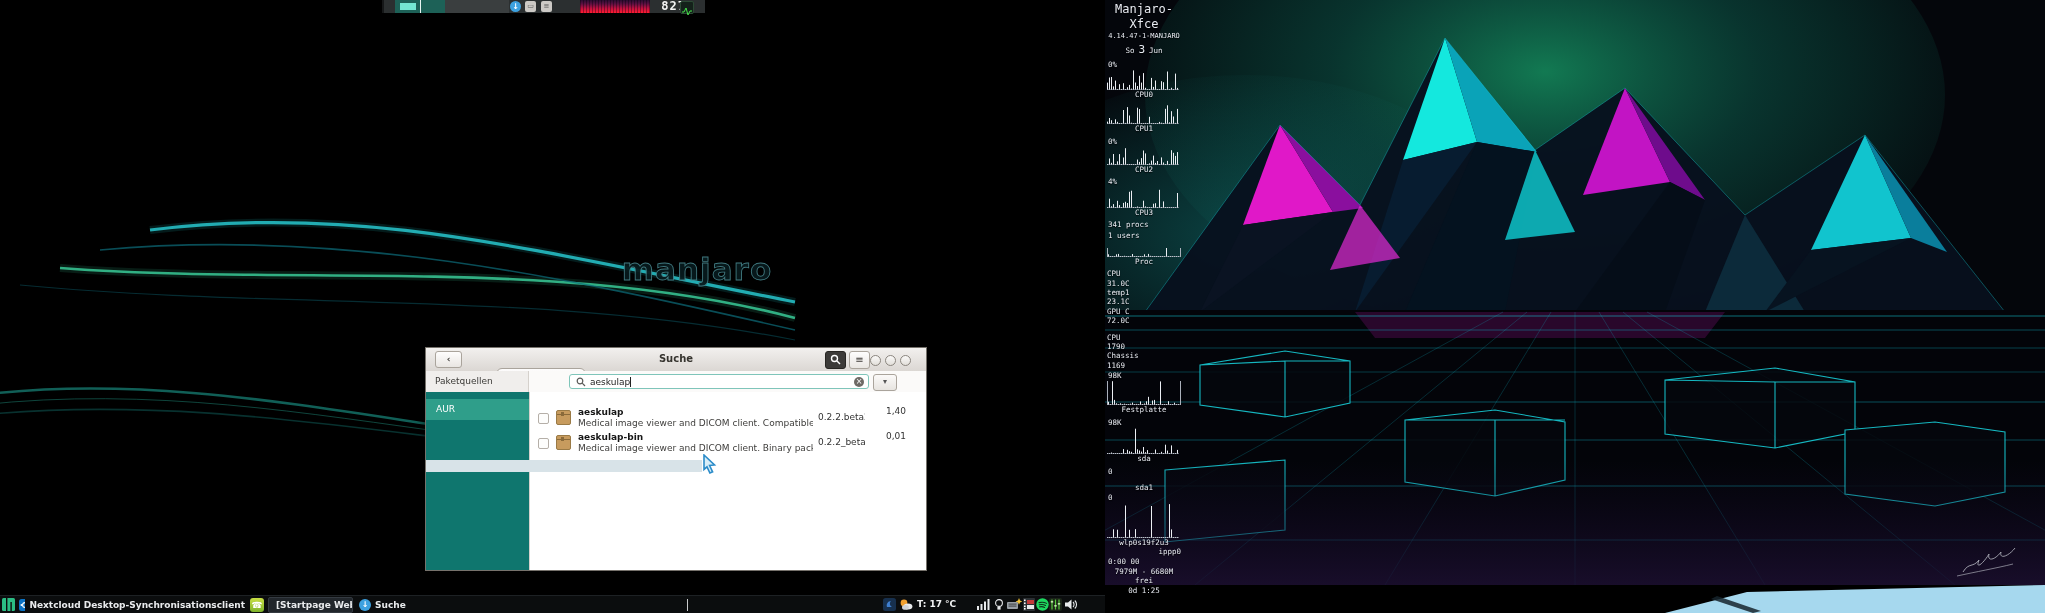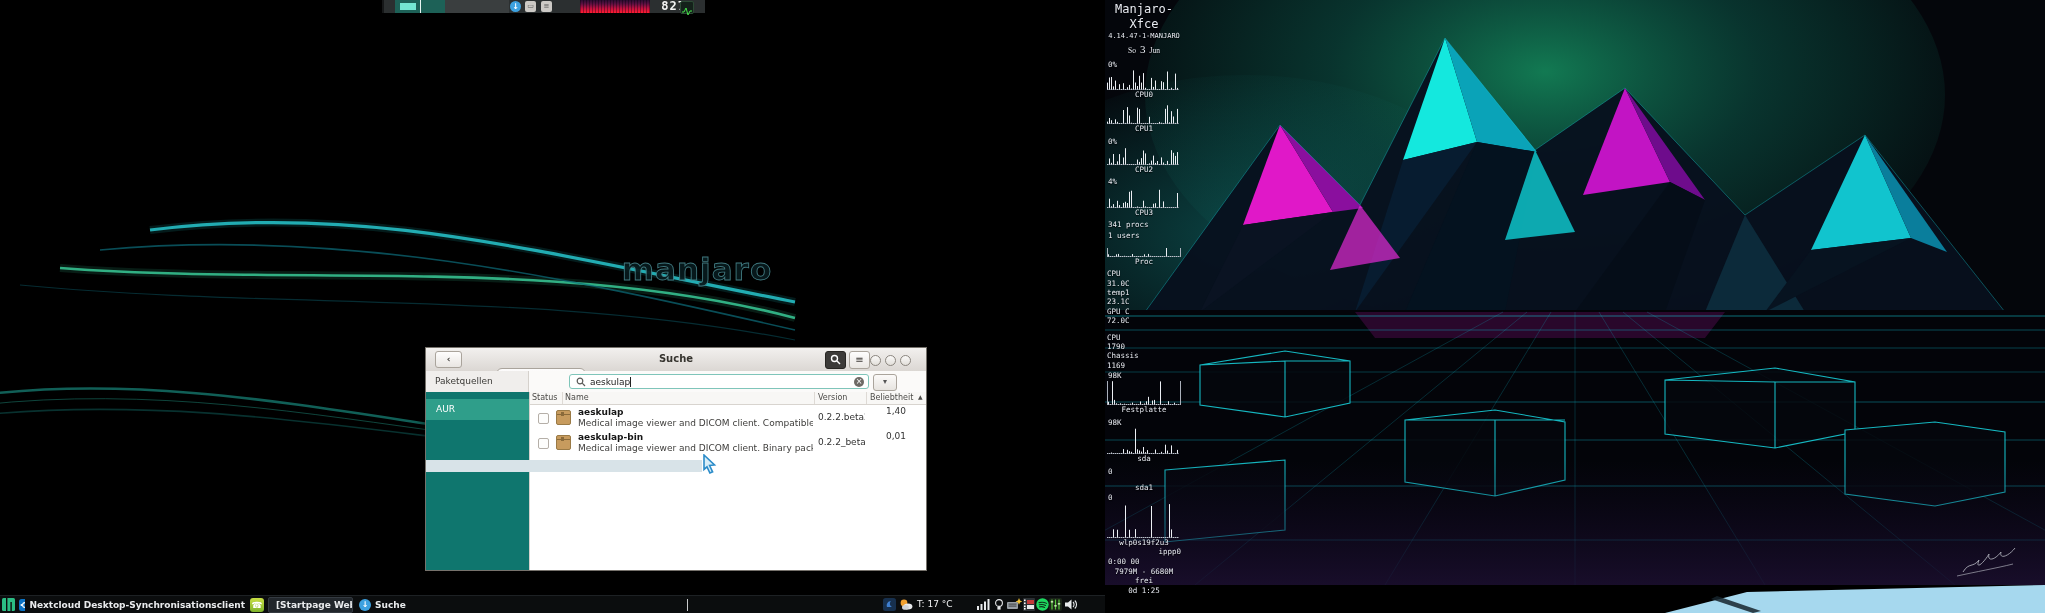--- a/index.html
+++ b/index.html
@@ -61,27 +61,27 @@
   .pver{position:absolute;left:288px;top:7px;width:47px;overflow:hidden;white-space:nowrap;color:#333;}
   .ppop{position:absolute;left:356px;top:1px;color:#333;}
   #selrow{left:0;top:112px;width:276px;height:12px;background:#d8e3e8;}
 
   
   #taskbar{left:0;top:595px;width:1105px;height:18px;background:#0b0d0e;border-top:1px solid #1d2124;}
   .task{position:absolute;top:1px;height:16px;display:flex;align-items:center;gap:4px;color:#e9ebed;
         font-weight:bold;font-size:9px;white-space:nowrap;overflow:hidden;padding:0 3px;box-sizing:border-box;}
   .task.raised{background:#21262b;border:1px solid #343a41;border-radius:2px;}
   .tray-ico{position:absolute;top:2px;}
-  #temp{position:absolute;left:917px;top:3px;color:#f2f3f4;font-weight:normal;font-size:9px;}
+  #temp{position:absolute;left:917px;top:3px;color:#f2f3f4;font-weight:bold;font-size:9px;}
 
   
   #conky{left:1107px;top:2px;width:74px;color:#e8ebf2;font-family:"DejaVu Sans Mono",monospace;
          font-size:7.5px;line-height:1.25;text-shadow:0 1px 1px rgba(0,0,0,.9);}
   #conky .ctr{text-align:center;}
-  #conky .daterow{display:flex;justify-content:center;align-items:baseline;gap:4px;margin:2px 0 3px;font-family:Liberation Serif, serif;}
+  #conky .daterow{display:flex;justify-content:center;align-items:baseline;gap:4px;margin:2px 0 3px;}
   #conky .bigday{font-size:11px;}
   .c-pct{margin:1px 0 0 1px;}
   .c-graph{margin:1px 0 0 0;}
   .c-graph.box{border-left:1px solid #aab0ba;border-right:1px solid #aab0ba;}
   .c-glabel{text-align:center;margin-bottom:3px;}
   .c-kv{display:flex;justify-content:space-between;flex-direction:column;}
   .c-gap{height:7px;}
   .c-ctext{text-align:center;}
   .c-rtext{text-align:right;}
 </style>
@@ -152,30 +152,20 @@
       <span class="txt">aeskulap</span>
       <span id="caret"></span>
       <span style="position:absolute;right:4px;top:2px;width:10px;height:10px;border-radius:50%;background:#6e6a66;color:#fff;font-size:8px;line-height:10px;text-align:center;">×</span>
     </div>
     <div id="ddbtn" class="abs">▾</div>
 
     <div id="sidebar" class="abs">
       <div id="aur">AUR</div>
     </div>
 
-    <div id="thead" class="abs">
-      <span class="hcell" style="left:2px;">Status</span>
-      <span class="hcell" style="left:35px;">Name</span>
-      <span class="hcell" style="left:288px;">Version</span>
-      <span class="hcell" style="left:340px;">Beliebtheit</span>
-      <span class="hcell" style="left:388px;font-size:6px;">▲</span>
-      <span class="colsep" style="left:32px;"></span>
-      <span class="colsep" style="left:284px;"></span>
-      <span class="colsep" style="left:336px;"></span>
-    </div>
 
     <div class="pkgrow" style="top:57px;">
       <span class="cb"></span>
       <span class="pkgico"></span>
       <span class="pname">aeskulap</span>
       <span class="pdesc">Medical image viewer and DICOM client. Compatible</span>
       <span class="pver">0.2.2.beta2</span>
       <span class="ppop">1,40</span>
     </div>
     <div class="pkgrow" style="top:82px;">

